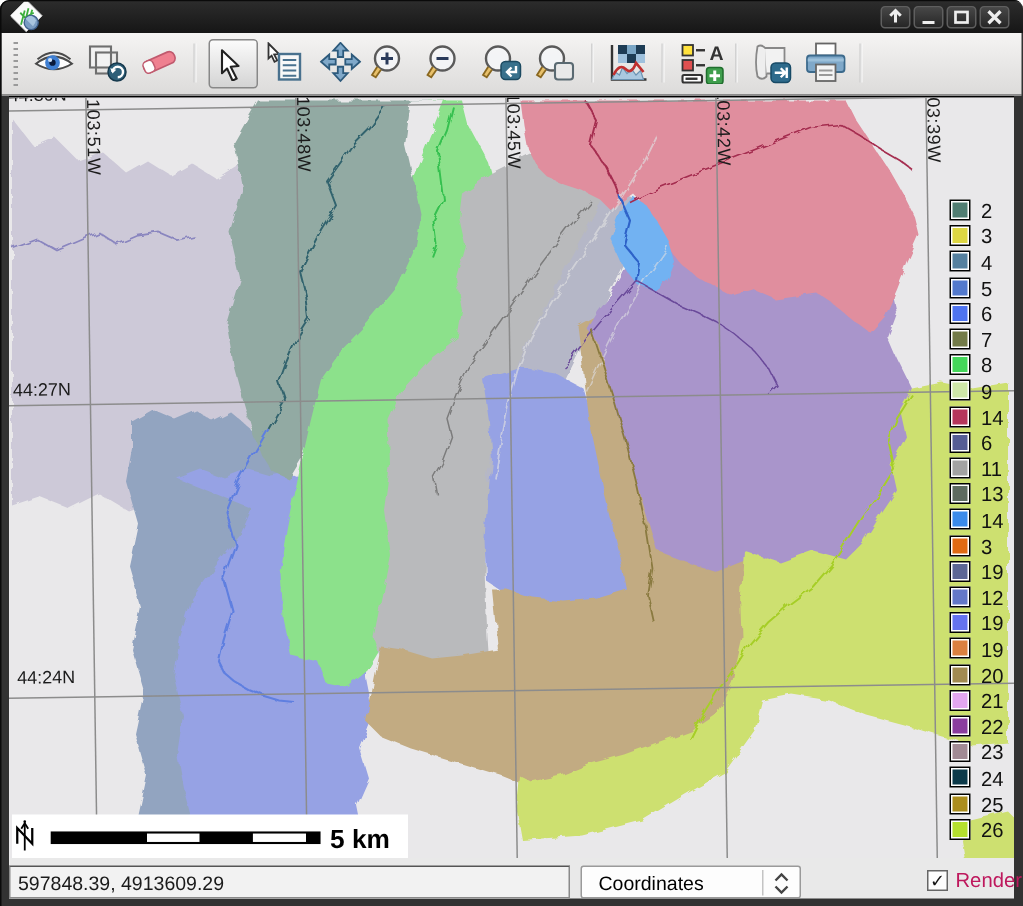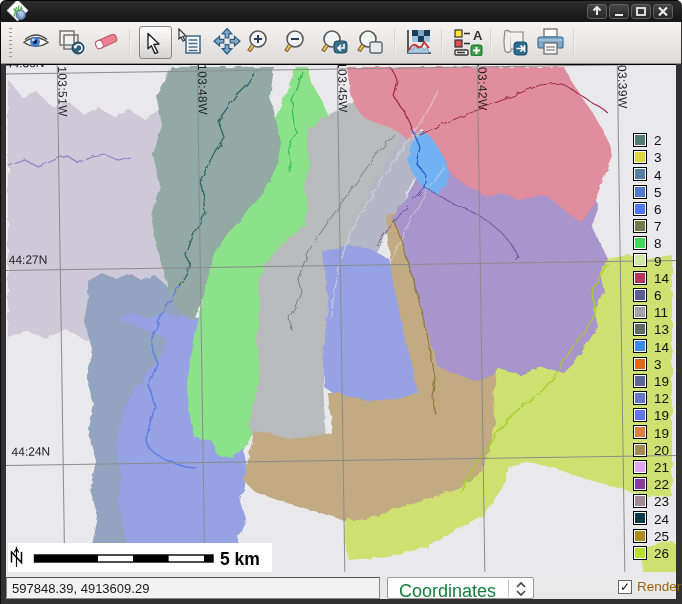--- a/index.html
+++ b/index.html
@@ -32,25 +32,25 @@
 #dropdown .arr::after{content:"";position:absolute;left:7px;top:6px;width:8px;height:8px;
   border-left:2.2px solid #444;border-bottom:2.2px solid #444;transform:rotate(-45deg) scale(1,0.75);}
 #mapwrap{position:absolute;left:6px;top:64px;width:670px;height:509px;background:#e9e8ea;
   border-top:1px solid #000;border-bottom:1px solid #000;overflow:hidden;}
 #statusbar{position:absolute;left:6px;top:572px;width:670px;height:27px;background:#e9e9e9;}
 #coordbox{position:absolute;left:0px;top:5px;width:374px;height:22px;background:#f2f2f2;
   border:1px solid #8a8a8a;border-top-color:#555;}
 #coordbox span{position:absolute;left:5px;top:3px;font-size:13px;color:#1a1a1a;}
 #combo{position:absolute;left:381px;top:5px;width:147px;height:22px;background:#fdfdfd;
   border:1px solid #9a9a9a;border-radius:2px;}
-#combo .txt{position:absolute;left:11px;top:3px;font-size:18px;color:#15803d;}
+#combo .txt{position:absolute;left:11px;top:3px;font-size:13px;color:#000000;}
 #combo .dv{position:absolute;right:24px;top:2px;width:1px;height:17px;background:#c4c4c4;}
 #render{position:absolute;left:612px;top:8px;width:14px;height:14px;background:#fdfdfd;
   border:1px solid #666;font-size:12px;line-height:12px;text-align:center;color:#111;}
-#renderlbl{position:absolute;left:631px;top:7px;font-size:13.5px;color:#a16207;}
+#renderlbl{position:absolute;left:631px;top:7px;font-size:13.5px;color:#be185d;}
 .leg{position:absolute;width:14px;height:14px;border:1.5px solid #000;background:#fff;padding:1px;z-index:10;}
 .leg i{display:block;width:100%;height:100%;}
 .legn{position:absolute;font-size:13.5px;color:#111;z-index:10;}
 </style>
 </head>
 <body>
 <div id="win">
   <div id="mapwrap"><svg id="map" width="670" height="507" viewBox="0 0 670 507">
 <defs>
 <filter id="tex" x="0" y="0" width="100%" height="100%">

